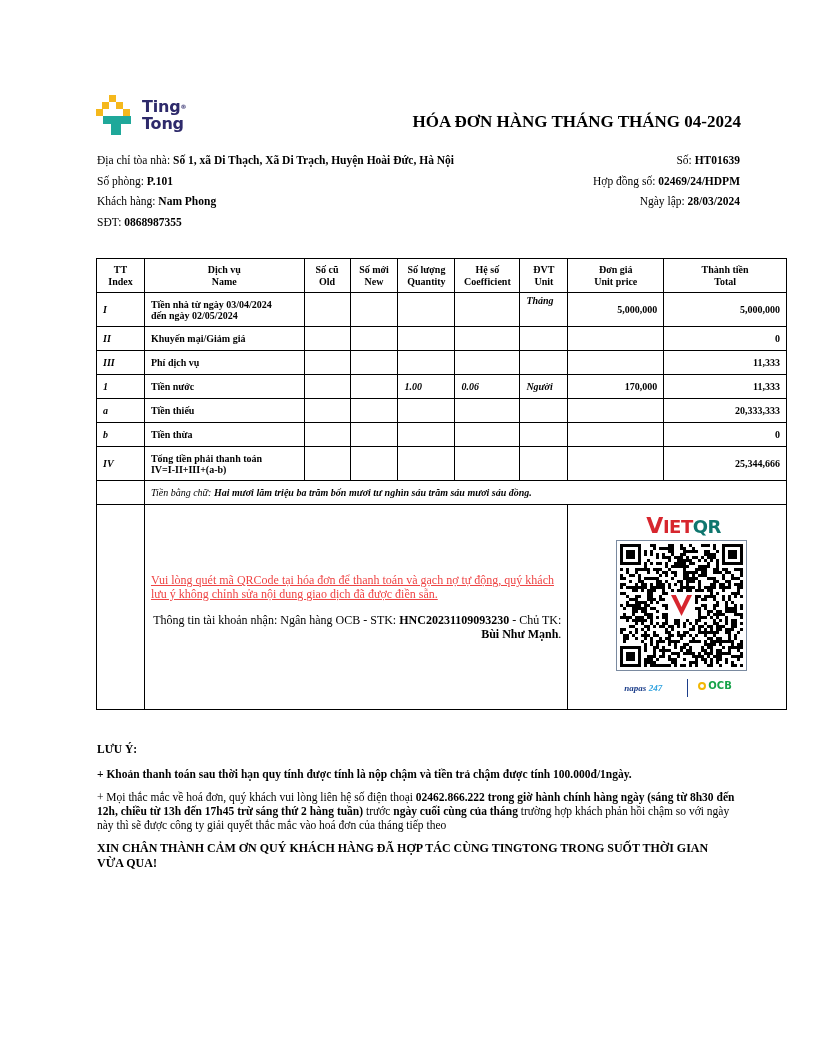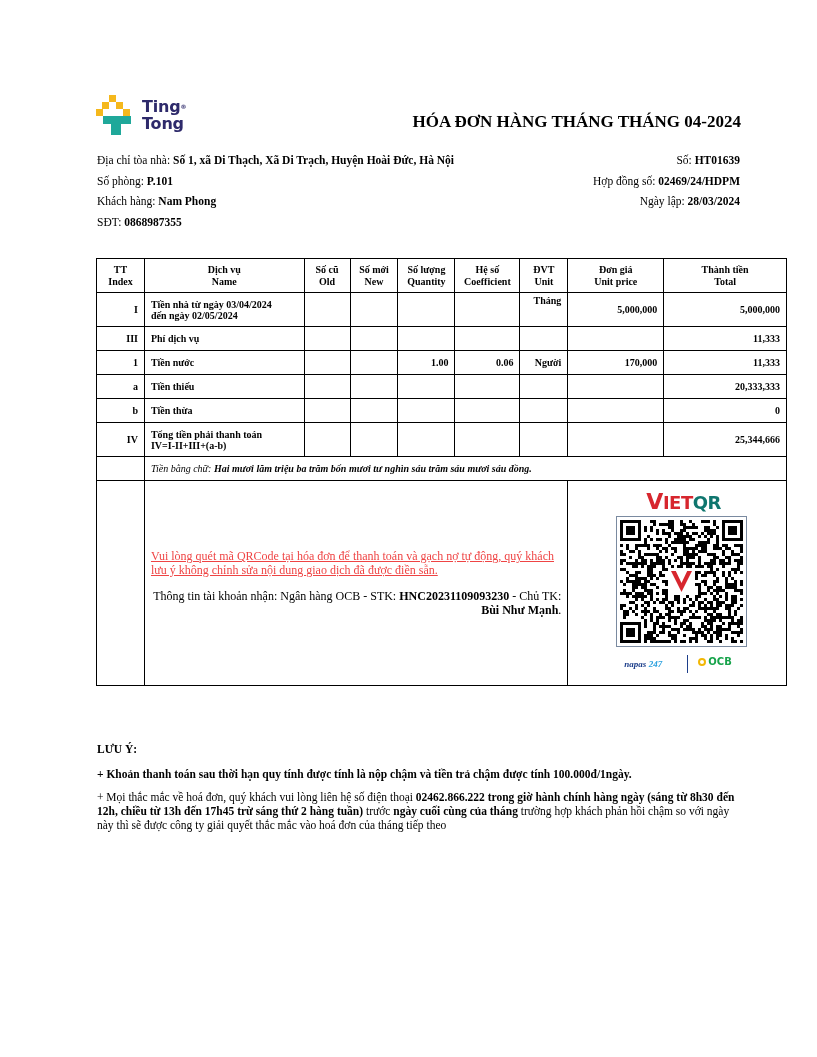--- a/index.html
+++ b/index.html
@@ -25,21 +25,21 @@
   b { font-weight: bold; }
 
   table.invoice {
     position: absolute; left: 96px; top: 258px; width: 691px;
     border-collapse: collapse; font-size: 10px;
   }
   table.invoice td, table.invoice th {
     border: 1px solid #000; padding: 2px 6px; font-weight: bold;
   }
   table.invoice th { text-align: center; line-height: 12px; height: 34px; font-size: 10px; }
-  td.c { text-align: right; }
+  td.c { text-align: left; font-style: italic; }
   td.r { text-align: right; }
   td.l { text-align: left; }
   tr.row td { height: 24px; }
   tr.row.tall td { height: 34px; }
   td.words { font-weight: normal !important; font-style: italic; height: 24px; padding-left: 14px; }
   td.words b { font-weight: bold; }
   td.qr-text { font-weight: normal !important; vertical-align: middle; font-size: 12px; line-height: 14px; padding: 8px 6px 8px 6px; }
   .red { color: #ef4444; text-decoration: underline; }
   .acct { margin-top: 12px; text-align: right; }
   td.qr-cell { height: 201px; padding: 0; vertical-align: top; }
@@ -126,20 +126,31 @@
     <tr class="row tall">
         <td class="c">I</td>
         <td class="l"><span>Tiền nhà từ ngày 03/04/2024</span><br><span>đến ngày 02/05/2024</span></td>
         <td class="c"></td>
         <td class="c"></td>
         <td class="c"></td>
         <td class="c"></td>
         <td class="c" style="vertical-align: top;">Tháng</td>
         <td class="r">5,000,000</td>
         <td class="r">5,000,000</td>
+      </tr>
+      <tr class="row">
+        <td class="c">II</td>
+        <td class="l"><span>Khuyến mại/Giảm giá</span></td>
+        <td class="c"></td>
+        <td class="c"></td>
+        <td class="c"></td>
+        <td class="c"></td>
+        <td class="c"></td>
+        <td class="r"></td>
+        <td class="r">0</td>
       </tr>
       <tr class="row">
         <td class="c">III</td>
         <td class="l"><span>Phí dịch vụ</span></td>
         <td class="c"></td>
         <td class="c"></td>
         <td class="c"></td>
         <td class="c"></td>
         <td class="c"></td>
         <td class="r"></td>
@@ -912,13 +923,14 @@
         </div>
       </td>
     </tr>
   </tbody>
 </table>
 
 <div class="notes">
   <p class="n-title">LƯU Ý:</p>
   <p class="n1">+ Khoản thanh toán sau thời hạn quy tính được tính là nộp chậm và tiền trả chậm được tính 100.000đ/1ngày.</p>
   <p class="n2"><span>+ Mọi thắc mắc về hoá đơn, quý khách vui lòng liên hệ số điện thoại </span><b>02462.866.222 trong giờ hành chính hàng ngày (sáng từ 8h30 đến 12h, chiều từ 13h đến 17h45 trừ sáng thứ 2 hàng tuần)</b><span> trước </span><b>ngày cuối cùng của tháng</b><span> trường hợp khách phản hồi chậm so với ngày này thì sẽ được công ty giải quyết thắc mắc vào hoá đơn của tháng tiếp theo</span></p>
+  <p class="n3">XIN CHÂN THÀNH CẢM ƠN QUÝ KHÁCH HÀNG ĐÃ HỢP TÁC CÙNG TINGTONG TRONG SUỐT THỜI GIAN VỪA QUA!</p>
 </div>
 
 </body></html>

